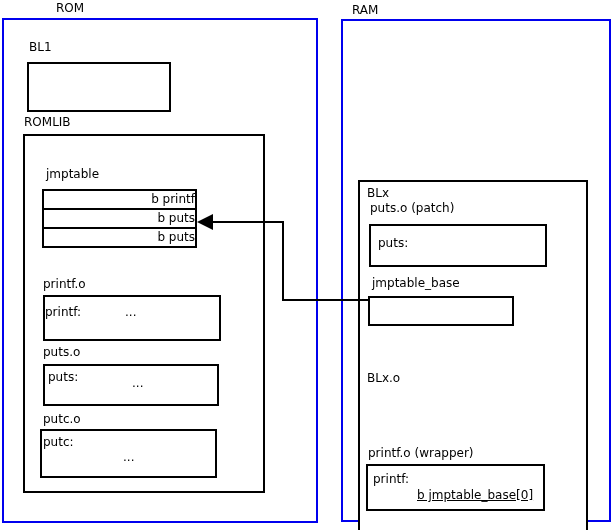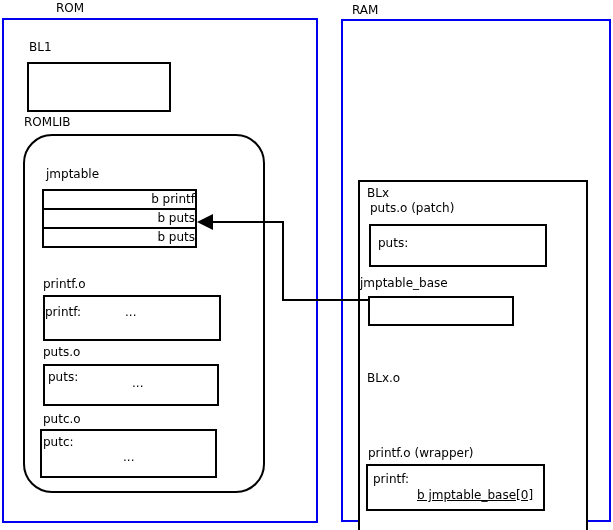--- a/index.html
+++ b/index.html
@@ -25,21 +25,21 @@
 
   <div class="lbl" style="left:56px;top:2px;">ROM</div>
 
   <div class="frame" style="left:2px;top:18px;width:316px;height:505px;">
 
     <div class="lbl" style="left:25px;top:21px;text-align:center;">BL1</div>
     <div class="box" style="left:23px;top:42px;width:144px;height:50px;"></div>
 
     <div class="lbl" style="left:20px;top:96px;">ROMLIB</div>
 
-    <div class="box" style="left:19px;top:114px;width:242px;height:359px;border-radius:29px;">
+    <div class="box" style="left:19px;top:114px;width:242px;height:359px;">
 
       <div class="lbl" style="left:21px;top:32px;">jmptable</div>
 
       <div class="abs" style="left:17px;top:53px;width:155px;">
         <div class="row">b printf</div>
         <div class="row">b puts</div>
         <div class="row">b puts</div>
       </div>
 
       <div class="lbl" style="left:18px;top:142px;">printf.o</div>
@@ -68,21 +68,21 @@
 
     <div class="box" style="left:15px;top:147px;width:230px;height:435px;margin-top:12px;">
 
       <div class="lbl" style="left:7px;top:5px;">BLx</div>
 
       <div class="lbl" style="left:10px;top:20px;">puts.o (patch)</div>
       <div class="box" style="left:9px;top:42px;width:178px;height:43px;">
         <span class="inner-text" style="left:7px;top:11px;">puts:</span>
       </div>
 
-      <div class="lbl" style="left:0;top:95px;">jmptable_base</div>
+      <div class="lbl" style="left:12px;top:95px;">jmptable_base</div>
       <div class="box" style="left:8px;top:114px;width:146px;height:30px;"></div>
 
       <div class="lbl" style="left:7px;top:190px;">BLx.o</div>
 
       <div class="lbl" style="left:8px;top:265px;">printf.o (wrapper)</div>
       <div class="box" style="left:6px;top:282px;width:179px;height:47px;">
         <span class="inner-text" style="left:5px;top:7px;">printf:</span>
         <span class="inner-text" style="left:49px;top:23px;text-decoration:underline;">b jmptable_base[0]</span>
       </div>
     </div>

